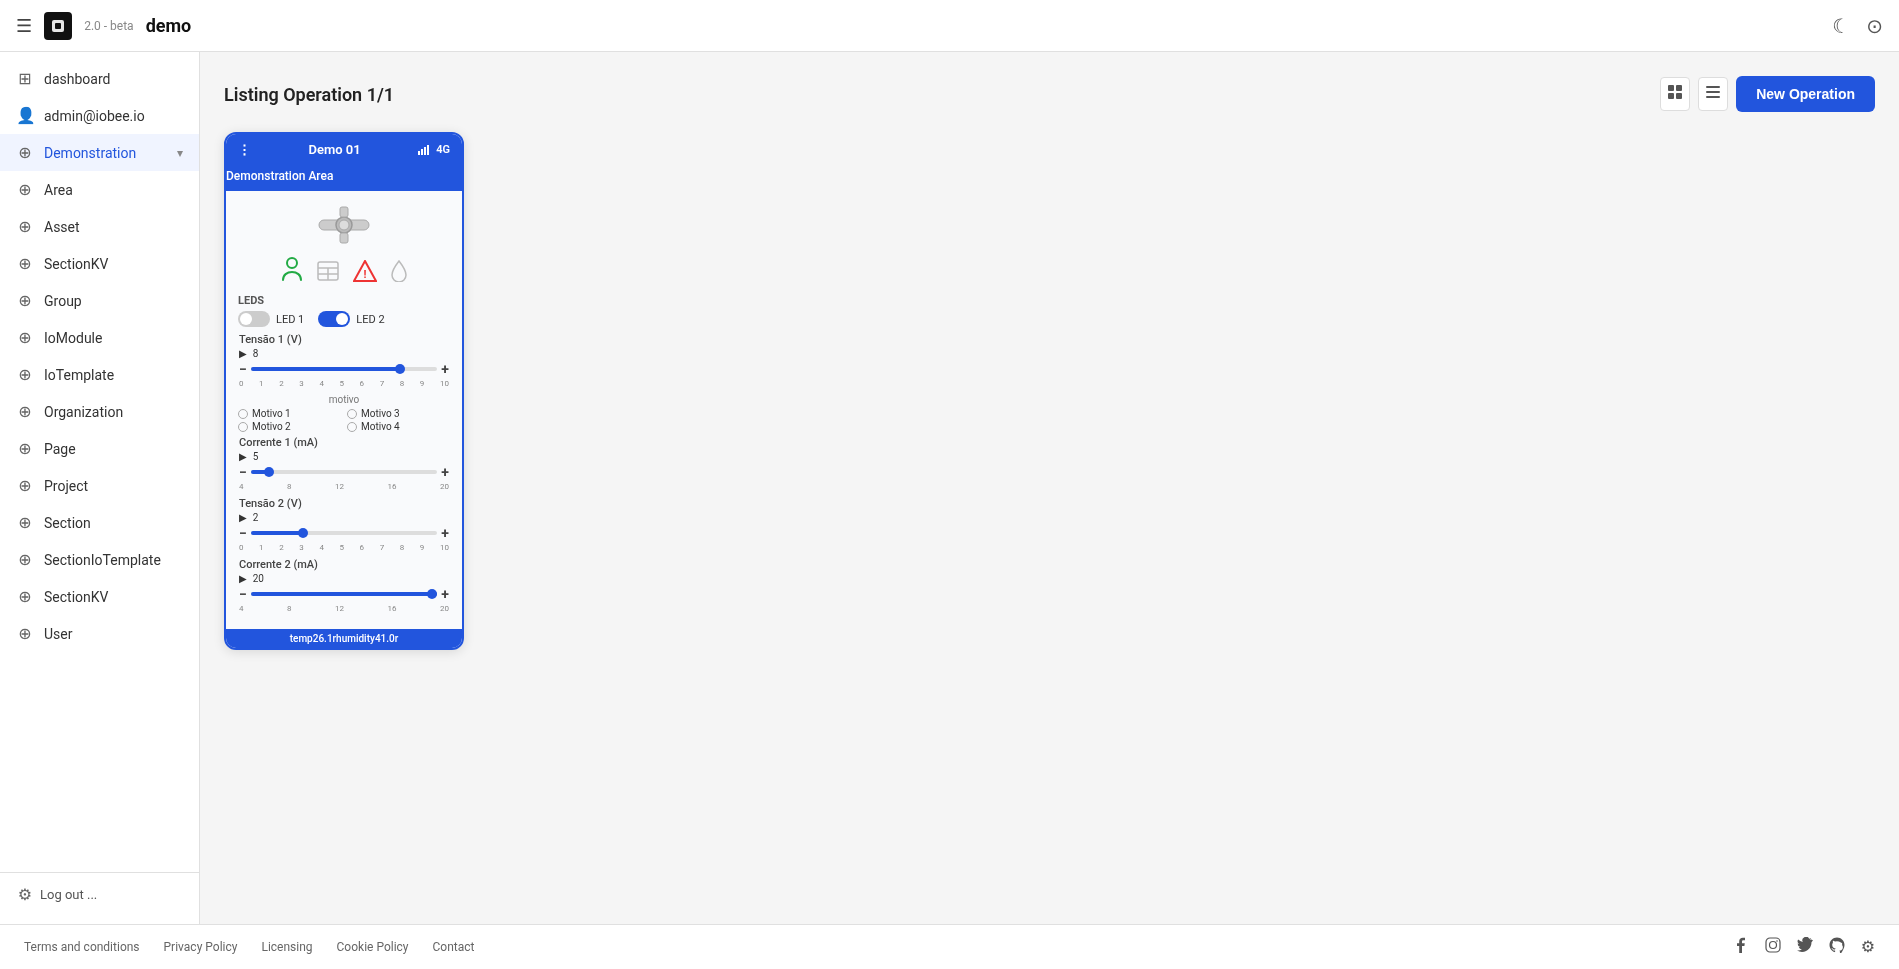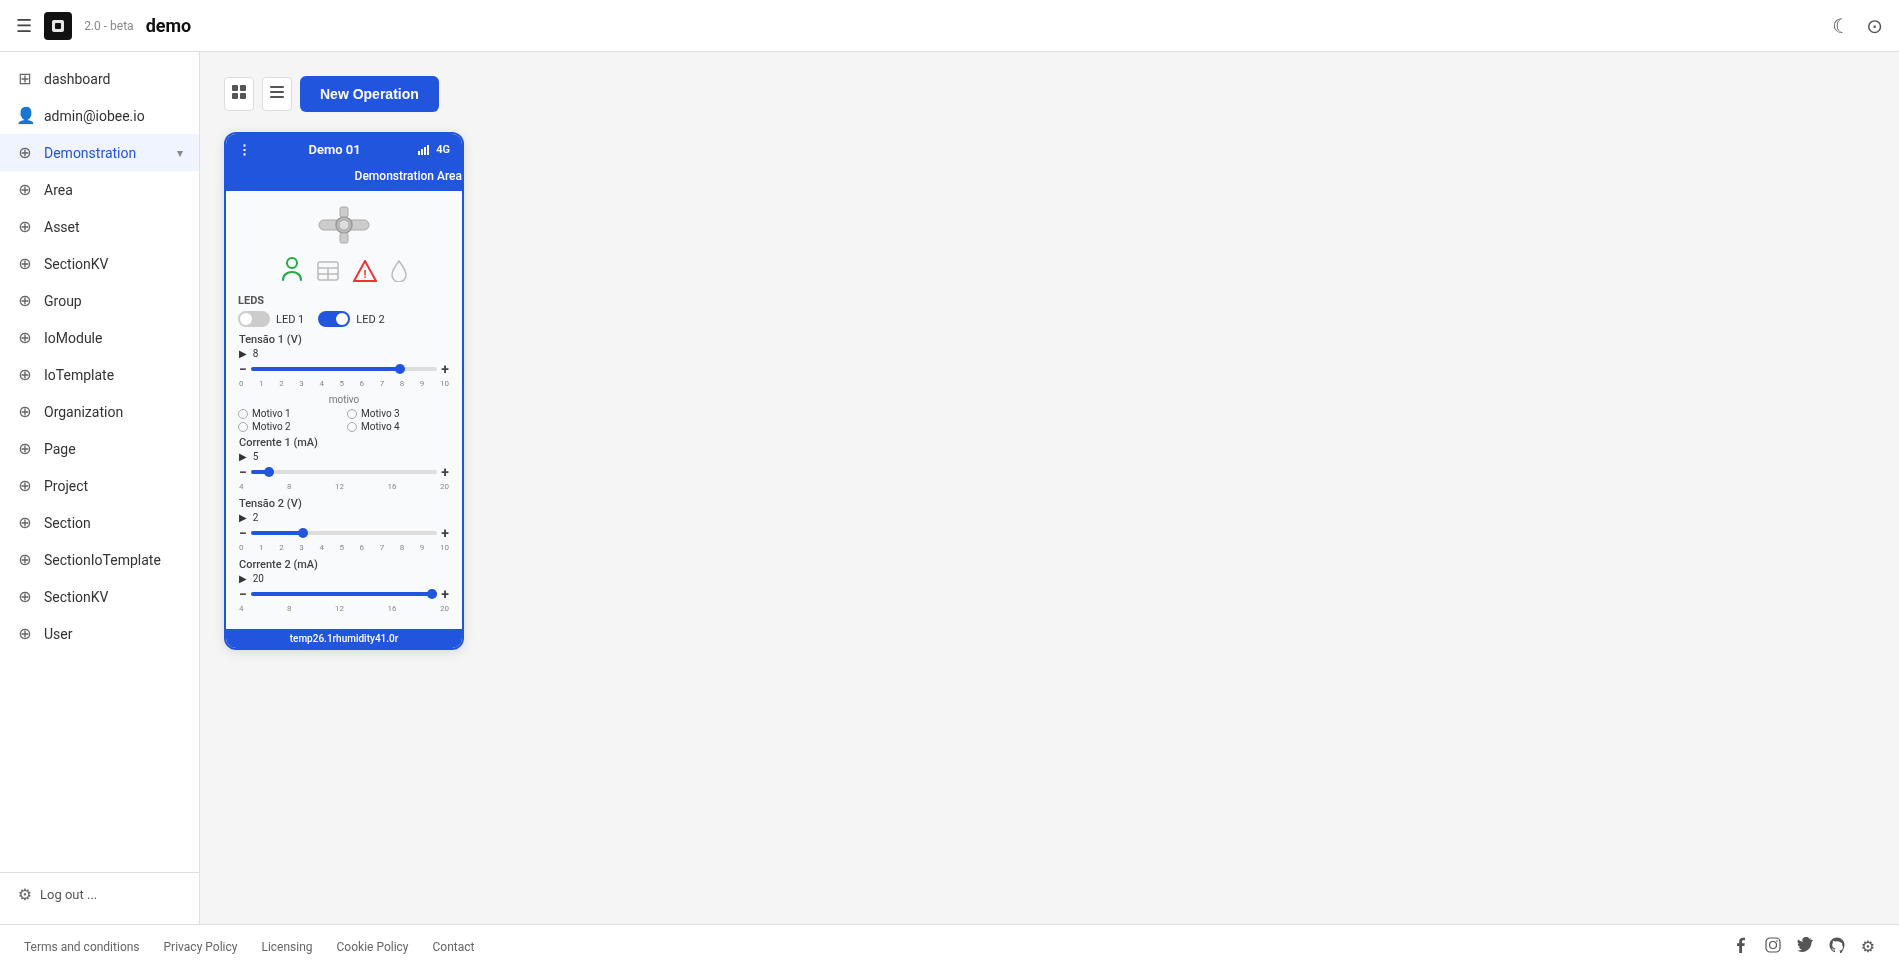--- a/index.html
+++ b/index.html
@@ -35,21 +35,21 @@
     .content-header { display: flex; align-items: center; margin-bottom: 20px; }
     .content-title { font-size: 18px; font-weight: 600; color: #222; flex: 1; }
     .content-actions { display: flex; align-items: center; gap: 8px; }
     .view-icon { padding: 6px; border: 1px solid #ddd; background: #fff; cursor: pointer; border-radius: 4px; color: #555; font-size: 16px; }
     .btn-new { background: #2255dd; color: #fff; border: none; padding: 10px 20px; border-radius: 6px; font-size: 14px; font-weight: 600; cursor: pointer; }
 
     
     .device-card { width: 240px; background: #fff; border-radius: 12px; overflow: hidden; box-shadow: 0 2px 12px rgba(0,0,0,0.12); border: 2px solid #2255dd; }
     .device-card-header { background: #2255dd; color: #fff; padding: 8px 12px; display: flex; align-items: center; justify-content: space-between; font-size: 13px; font-weight: 600; }
     .device-card-header .hdr-signal { font-size: 11px; display: flex; align-items: center; gap: 4px; }
-    .device-card-subheader { background: #2255dd; color: #fff; padding: 4px 0 8px; text-align: right; font-size: 12px; font-weight: 500; }
+    .device-card-subheader { background: #2255dd; color: #fff; padding: 4px 0 8px; text-align: left; font-size: 12px; font-weight: 500; }
     .device-card-body { padding: 10px 12px; font-size: 11px; color: #333; background: #f9fafc; }
 
     
     .icons-row { display: flex; gap: 14px; align-items: center; justify-content: center; margin: 8px 0 4px; }
 
     
     .section-label { font-size: 11px; font-weight: 700; color: #555; margin: 6px 0 4px; }
     .leds-row { display: flex; align-items: center; gap: 14px; margin-bottom: 6px; }
     .led-group { display: flex; align-items: center; gap: 6px; font-size: 11px; }
     .toggle { width: 32px; height: 16px; border-radius: 8px; display: inline-block; position: relative; }
@@ -179,20 +179,21 @@
       <div class="sidebar-item gear-row">
         <span class="si-icon">⚙</span>
         <span class="si-label">Log out ...</span>
       </div>
     </div>
   </nav>
 
   <div class="content">
 
     <div class="content-header">
+      <span class="content-title">Listing Operation 1/1</span>
       <div class="content-actions">
         <button class="view-icon">
           <svg width="16" height="16" viewBox="0 0 16 16" fill="currentColor">
             <rect x="1" y="1" width="6" height="6" rx="1"></rect>
               <rect x="9" y="1" width="6" height="6" rx="1"></rect>
             <rect x="1" y="9" width="6" height="6" rx="1"></rect>
               <rect x="9" y="9" width="6" height="6" rx="1"></rect>
           </svg>
         </button>
         <button class="view-icon">

